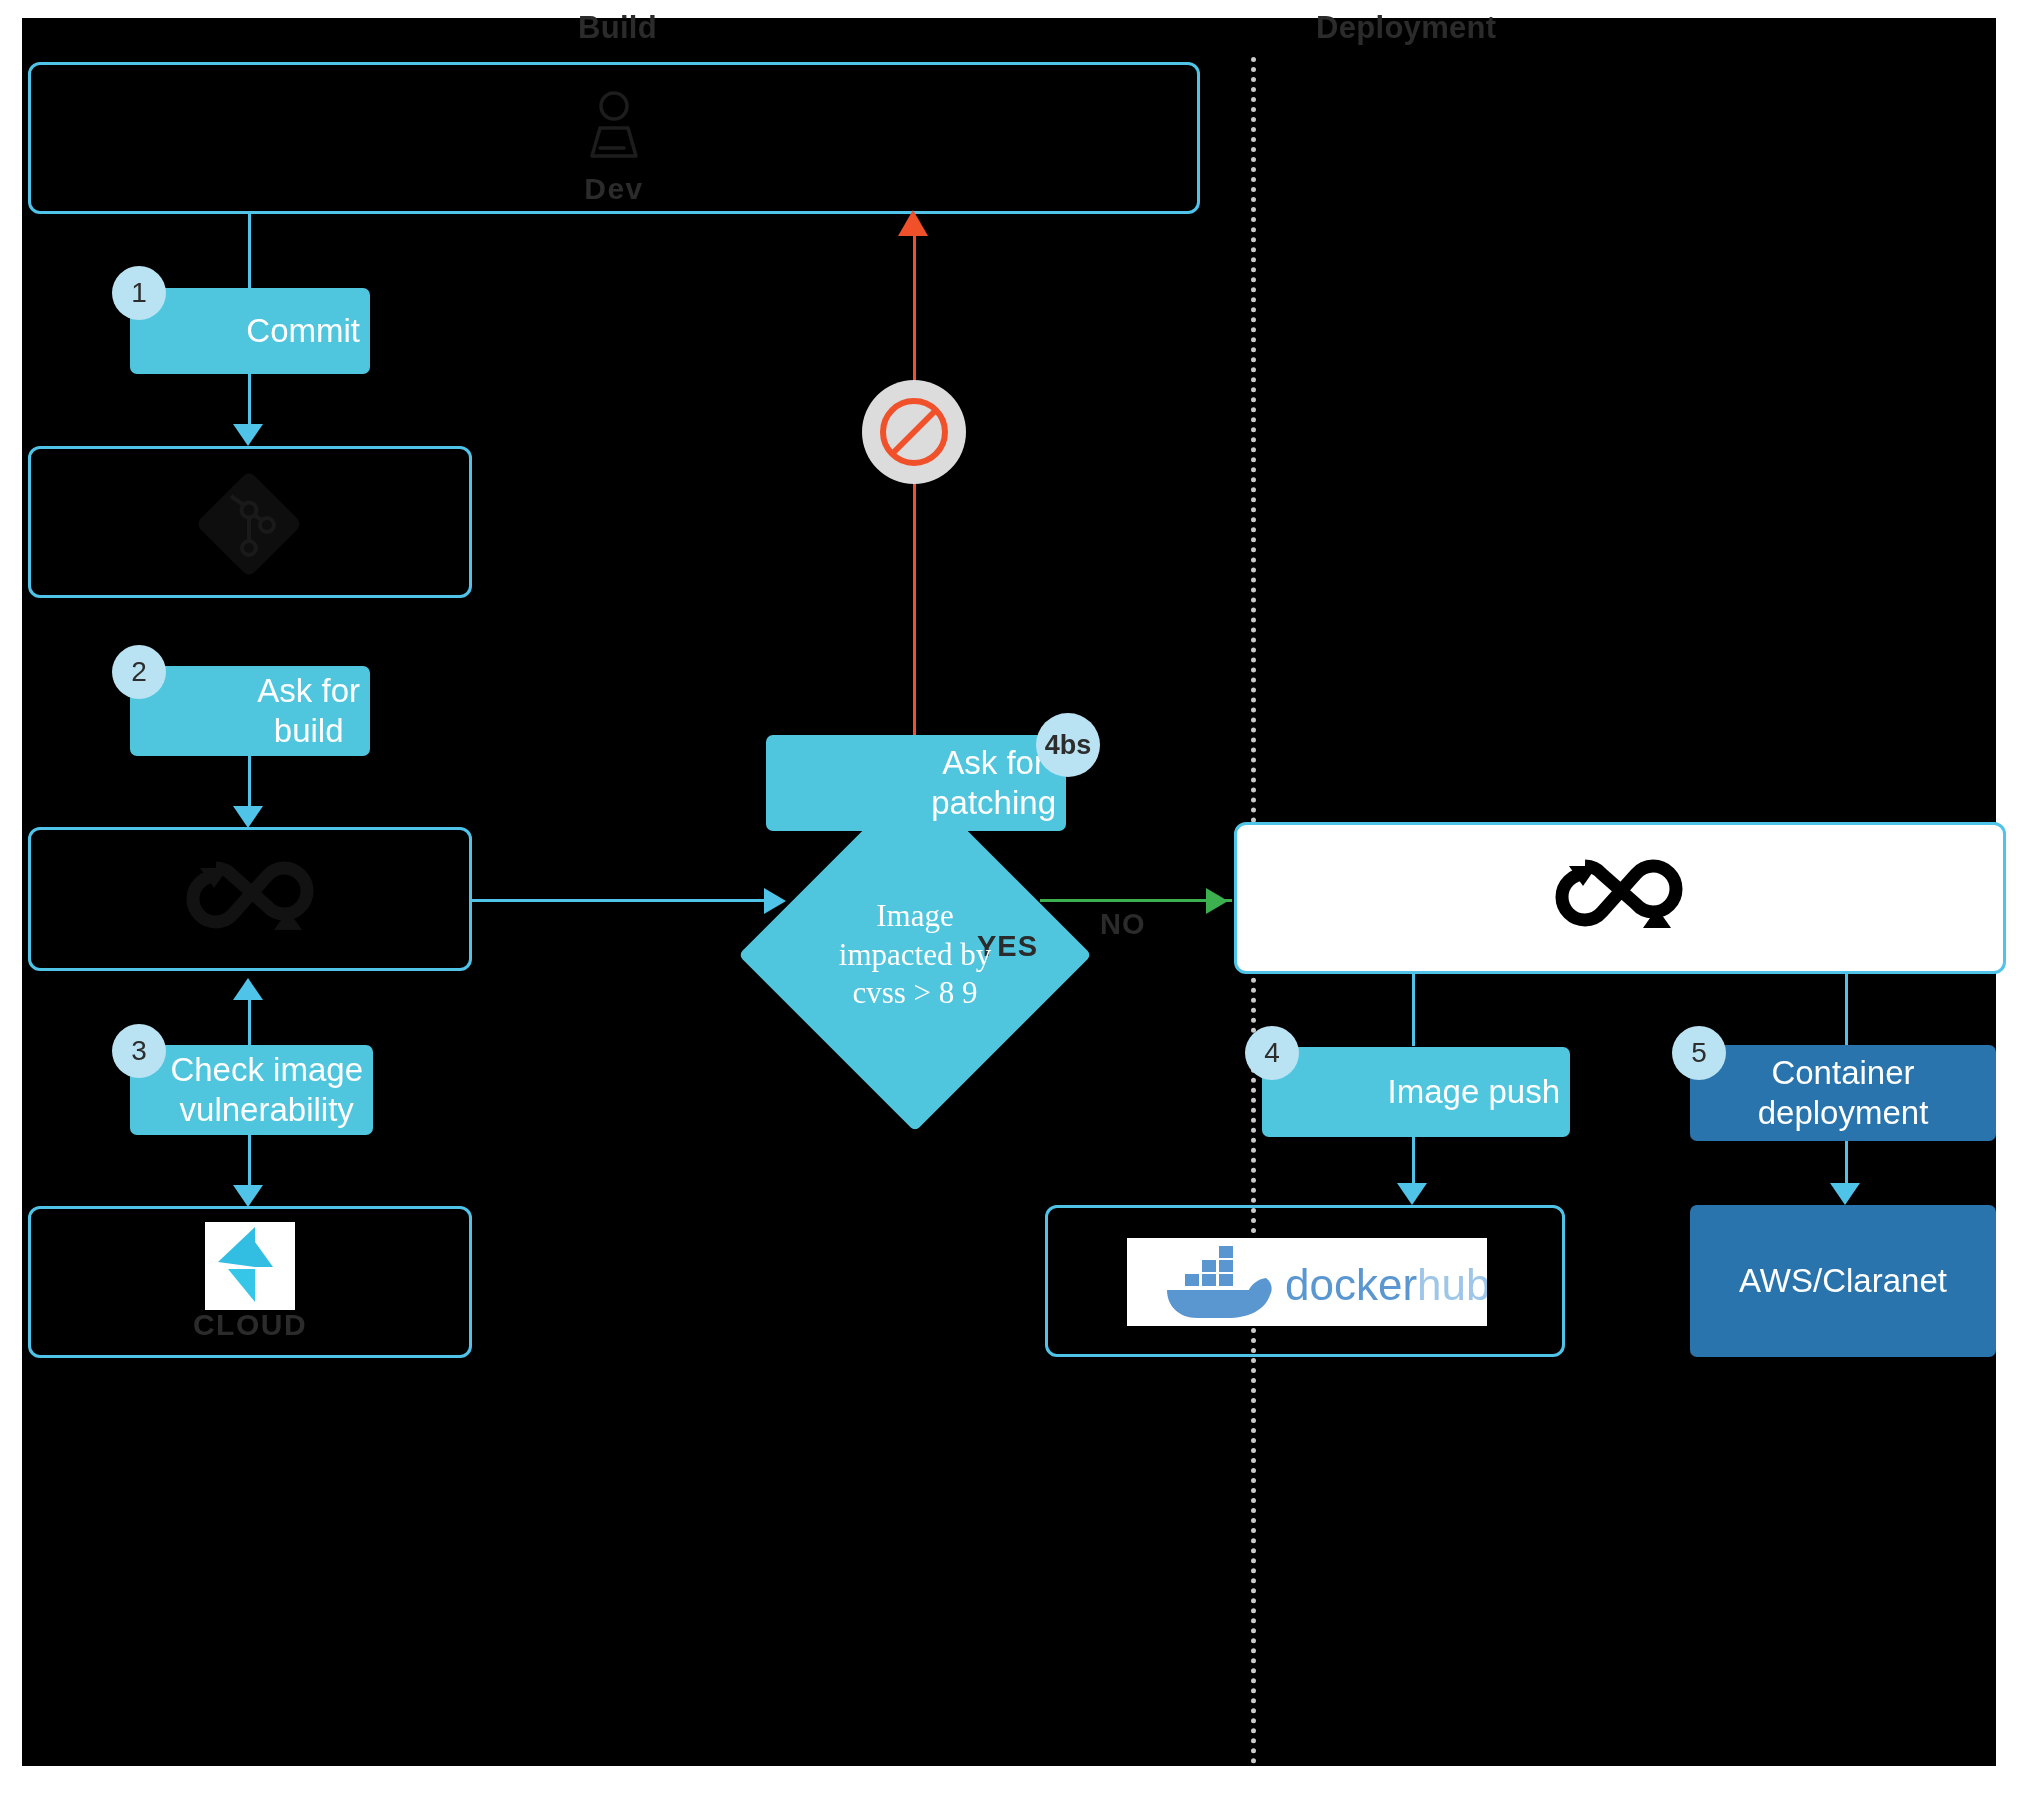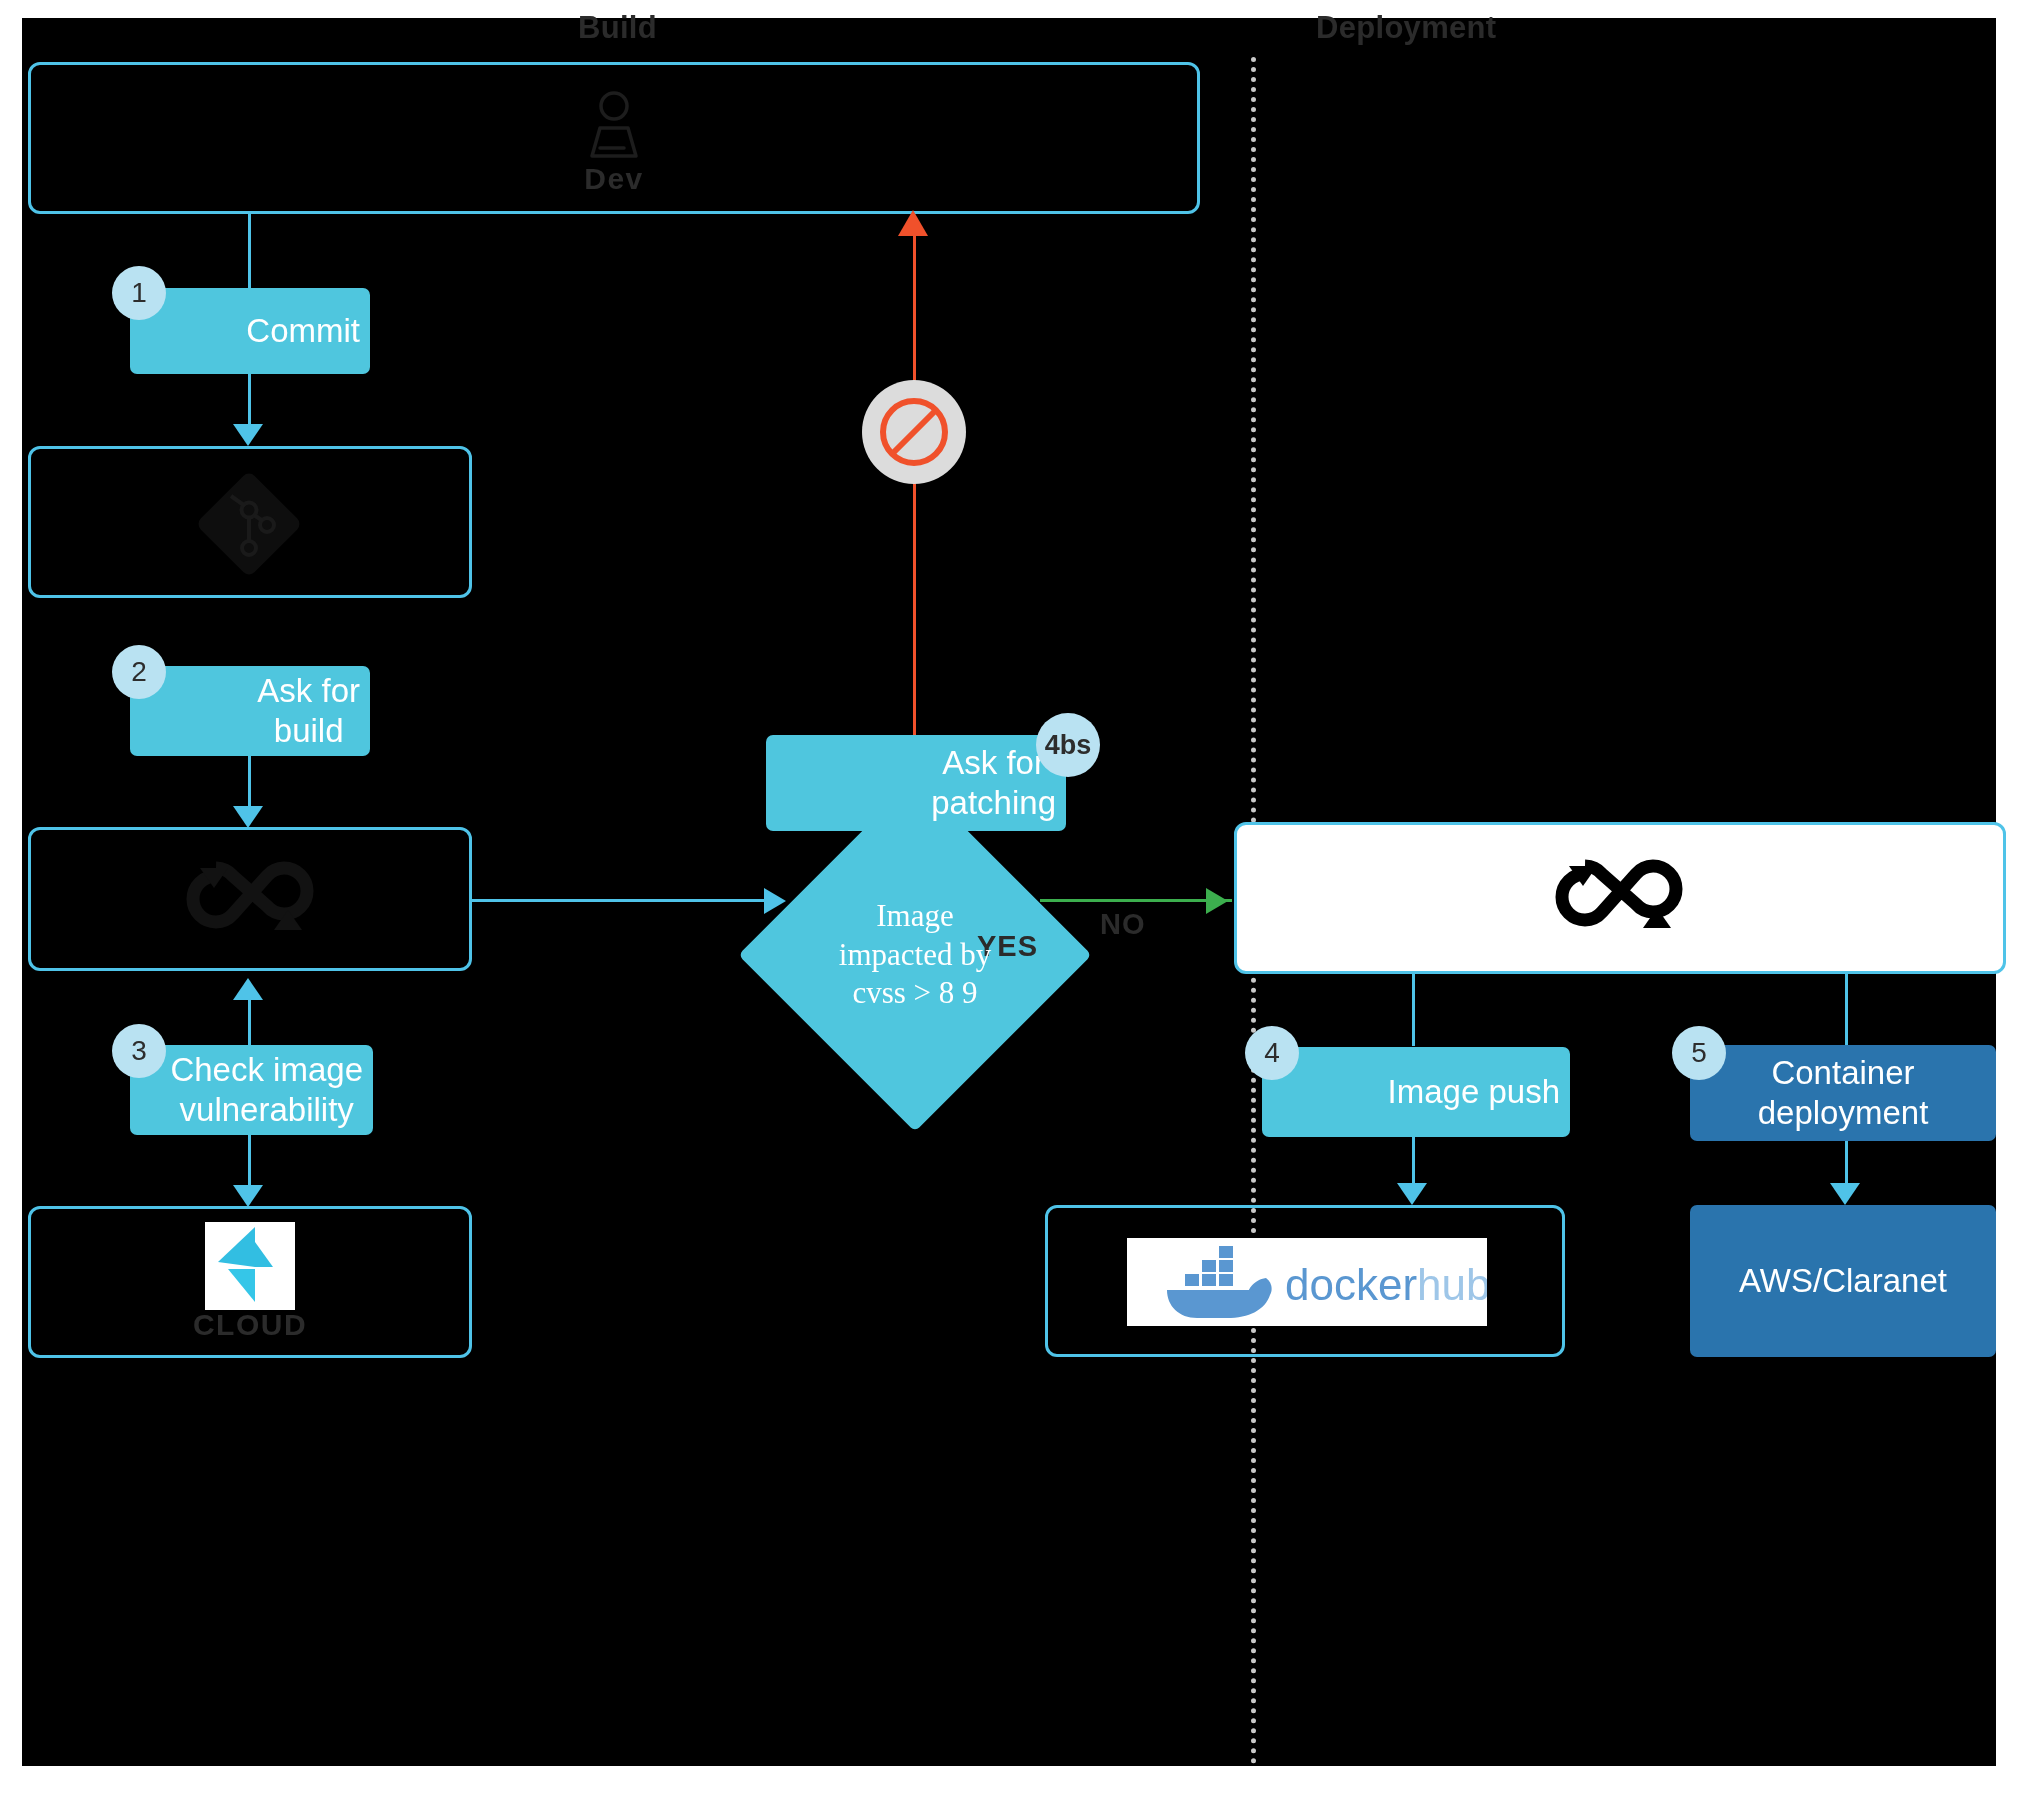--- a/index.html
+++ b/index.html
@@ -131,21 +131,21 @@
 
   <div class="container-box" style="left:28px;top:62px;width:1172px;height:152px;"></div>
 
   <div class="icon-box" style="left:578px;top:88px;width:72px;height:72px;">
     <svg width="72" height="72" viewBox="0 0 72 72">
       <circle cx="36" cy="18" r="13" fill="none" stroke="#1d1d1d" stroke-width="3.5"></circle>
       <path d="M14 68 L22 40 L50 40 L58 68 Z" fill="none" stroke="#1d1d1d" stroke-width="3.5" stroke-linejoin="round"></path>
       <line x1="22" y1="60" x2="46" y2="60" stroke="#1d1d1d" stroke-width="3.5" stroke-linecap="round"></line>
     </svg>
   </div>
-  <div class="icon-caption" style="left:538px;top:162px;width:152px;">Dev</div>
+  <div class="icon-caption" style="left:538px;top:172px;width:152px;">Dev</div>
 
   <div class="vline" style="left:248px;top:214px;height:77px;background:#4FC3E8;"></div>
 
   <div class="badge" style="left:112px;top:266px;">1</div>
   <div class="proc light" style="left:130px;top:288px;width:240px;height:86px;">
     <span>Commit</span>
   </div>
 
   <div class="vline" style="left:248px;top:374px;height:52px;background:#4FC3E8;"></div>
   <div class="arrow-down" style="left:233px;top:424px;border-top:22px solid #4FC3E8;"></div>

